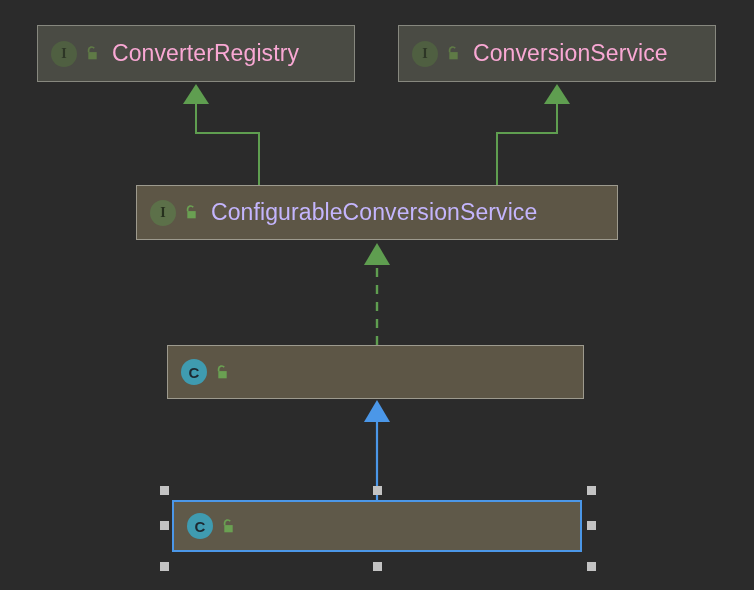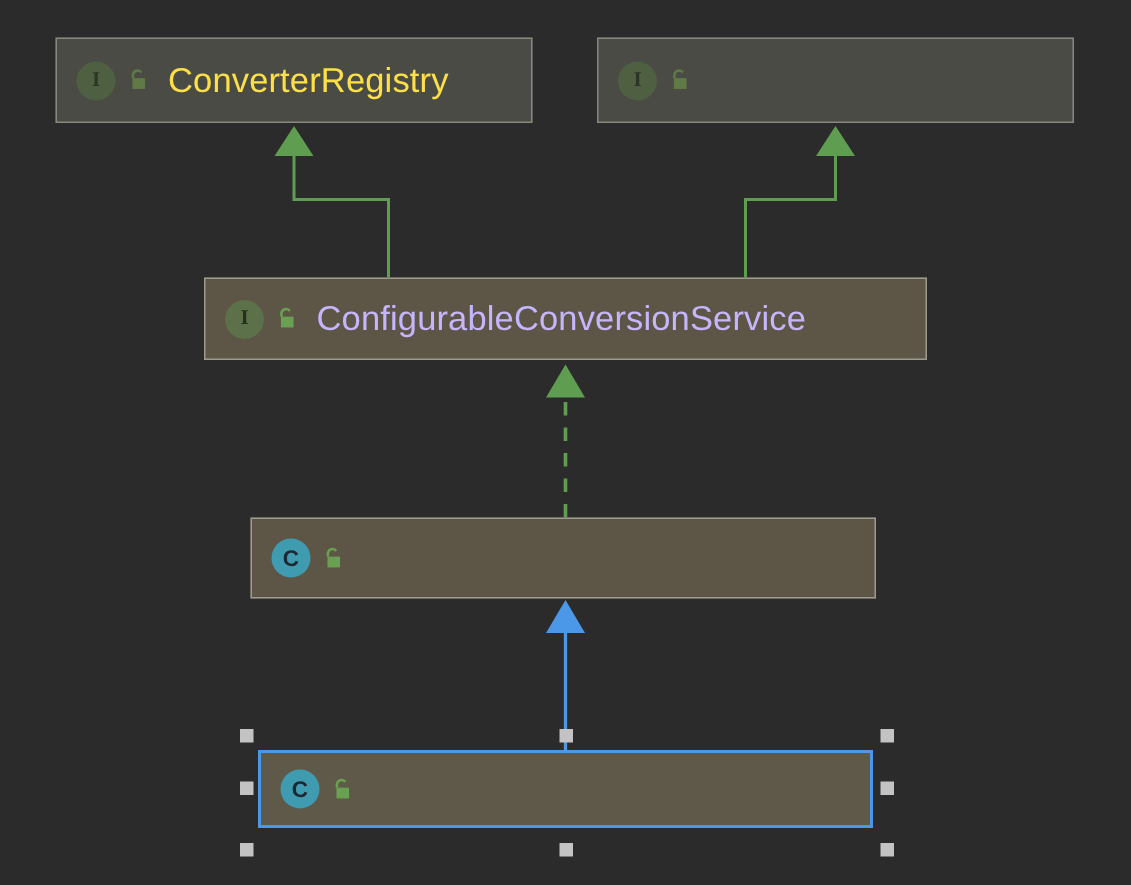--- a/index.html
+++ b/index.html
@@ -46,21 +46,21 @@
   .node.selected {
     border: 2px solid #4b97e8;
     background: #5f5949;
   }
 
   .node-label {
     margin-left: 11px;
     font-size: 23px;
     letter-spacing: 0.1px;
     white-space: nowrap;
-    color: #fde047;
+    color: #f9a8d4;
   }
   .node.bright .node-label,
   .node.selected .node-label { color: #c4b5fd; }
 
   
   .icon-badge {
     width: 26px;
     height: 26px;
     border-radius: 50%;
     display: flex;
@@ -132,20 +132,21 @@
   </div>
 
   <div class="node dim" style="left:398px; top:25px; width:318px; height:57px;">
     <span class="icon-badge iface dimmed">I</span>
     <span class="lock-icon">
       <svg width="17" height="17" viewBox="0 0 17 17" xmlns="http://www.w3.org/2000/svg">
         <path d="M4.6 7.2 V4.9 a3.1 3.1 0 0 1 5.6 -1.6" fill="none" stroke="#5f7a46" stroke-width="1.7"></path>
         <rect x="4.3" y="7.1" width="8.4" height="7.2" fill="#5f7a46"></rect>
       </svg>
     </span>
+    <span class="node-label">ConversionService</span>
   </div>
 
   <div class="node bright" style="left:136px; top:185px; width:482px; height:55px;">
     <span class="icon-badge iface">I</span>
     <span class="lock-icon">
       <svg width="17" height="17" viewBox="0 0 17 17" xmlns="http://www.w3.org/2000/svg">
         <path d="M4.6 7.2 V4.9 a3.1 3.1 0 0 1 5.6 -1.6" fill="none" stroke="#6aa052" stroke-width="1.7"></path>
         <rect x="4.3" y="7.1" width="8.4" height="7.2" fill="#6aa052"></rect>
       </svg>
     </span>

